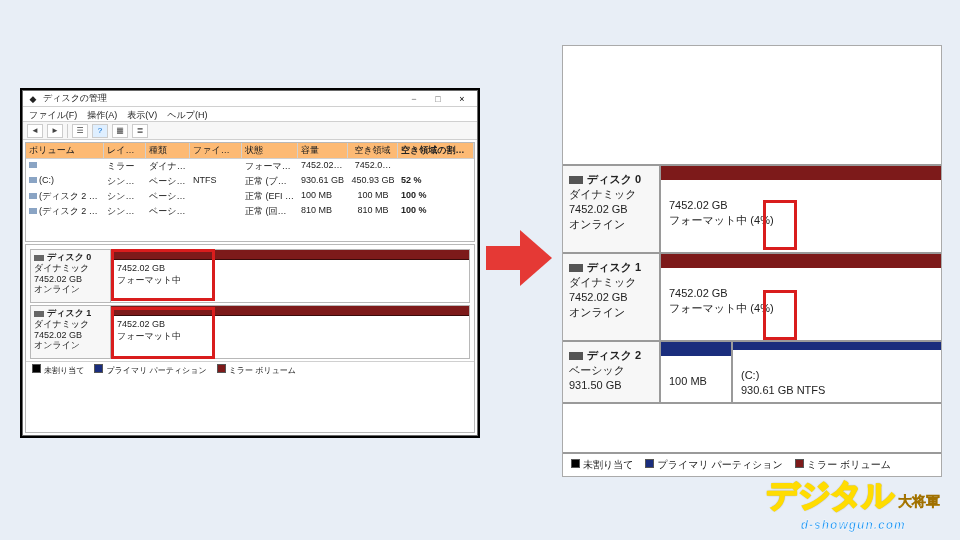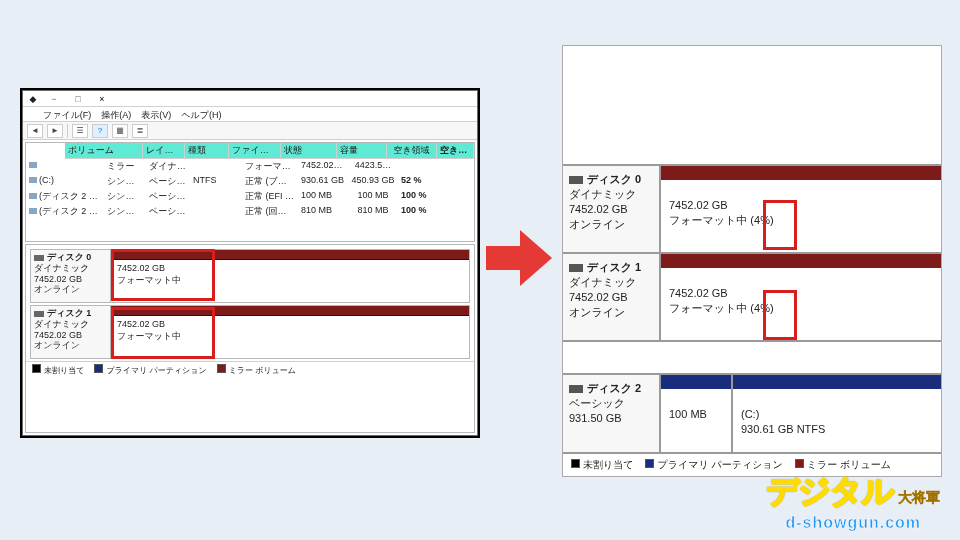--- a/index.html
+++ b/index.html
@@ -50,21 +50,21 @@
     border-bottom:1px solid var(--light-border);
     padding:2px 4px;height:16px;
   }
   .titlebar .icon-slot{width:12px;height:12px;margin-right:4px;display:flex;align-items:center;justify-content:center;}
   .titlebar .title{flex:1;}
   .winbtns{display:flex;gap:2px;}
   .winbtns span{width:22px;text-align:center;color:#666;}
   .winbtns span:last-child{color:#000;}
   .menubar{
     display:flex;gap:10px;
-    padding:2px 20px;height:15px;
+    padding:2px 6px;height:15px;
     border-bottom:1px solid var(--light-border);
     background:#fff;
   }
   .toolbar{
     display:flex;gap:4px;align-items:center;
     padding:2px 4px;height:18px;
     border-bottom:1px solid var(--light-border);
     background:#f7f7f7;
   }
   .tbtn{
@@ -78,21 +78,21 @@
   .tbtn.sep{width:1px;border:none;background:#ccc;}
   
   .vol-table{
     border:1px solid var(--panel-border);
     margin:2px;
     height:100px;
     background:#fff;
     overflow:hidden;
   }
   .vt-head,.vt-row{display:flex;}
-  .vt-head{background:#5eead4;border-bottom:1px solid var(--light-border);margin-left:39px;}
+  .vt-head{background:#fdba74;border-bottom:1px solid var(--light-border);}
   .vt-head>div,.vt-row>div{
     border-right:1px solid var(--light-border);
     padding:1px 3px;
     white-space:nowrap;overflow:hidden;text-overflow:ellipsis;
   }
   .vt-row>div{border-right:none;}
   .c-vol{width:78px;} .c-lay{width:42px;} .c-kind{width:44px;}
   .c-fs{width:52px;} .c-stat{width:56px;} .c-cap{width:50px;}
   .c-free{width:50px;text-align:center;} .c-ratio{flex:1;font-weight:bold;}
   .vt-row .c-vol::before{content:"";display:inline-block;width:8px;height:6px;background:#8aa4c4;margin-right:2px;}
@@ -164,21 +164,21 @@
     overflow:hidden;
   }
   .r-inner{position:absolute;top:118px;left:0;right:0;}
   .r-disk-row{
     display:flex;height:90px;
     border-top:2px solid #9a9a9a;
     border-bottom:2px solid #9a9a9a;
     margin-bottom:-2px;
     font-size:11px;
   }
-  .r-disk-row.short{height:84px;margin-top:33px;}
+  .r-disk-row.short{height:64px;}
   .r-label{
     width:98px;
     border-right:2px solid #9a9a9a;
     padding:6px 6px;line-height:1.35;
     background:#f7f7f7;
   }
   .r-label .hd-icon{display:inline-block;width:14px;height:8px;background:#555;margin-right:4px;vertical-align:middle;}
   .r-parts{flex:1;display:flex;}
   .r-part{flex:1;border-left:2px solid #9a9a9a;display:flex;flex-direction:column;}
   .r-part:first-child{border-left:none;}
@@ -202,33 +202,34 @@
   }
   .logo .main{
     font-size:32px;font-weight:900;letter-spacing:-1px;
     color:var(--logo-red);
     -webkit-text-stroke:2px var(--logo-yellow);
     text-shadow:0 0 2px #000;
     transform:skewX(-8deg);
   }
   .logo .kanji{font-size:14px;color:var(--logo-yellow);-webkit-text-stroke:1px #a07000;}
   .logo .url{
-    font-size:16px;letter-spacing:1px;
-    color:var(--logo-blue);font-weight:bold;
+    font-size:12px;letter-spacing:1px;
+    color:var(--logo-blue);font-style:italic;font-weight:bold;
     -webkit-text-stroke:0.5px #fff;
   }
 </style>
 </head>
 <body>
 
 <div class="shot-left">
   <div class="win">
 
     <div class="titlebar">
       <span class="icon-slot">◆</span>
+      <span class="title">ディスクの管理</span>
       <div class="winbtns">
         <span>−</span>
         <span>□</span>
         <span>×</span>
       </div>
     </div>
 
     <div class="menubar">
       <span>ファイル(F)</span>
       <span>操作(A)</span>
@@ -258,21 +259,21 @@
         <div class="c-ratio">空き領域の割…</div>
       </div>
       <div id="vt-rows">
           <div class="vt-row">
             <div class="c-vol"></div>
             <div class="c-lay">ミラー</div>
             <div class="c-kind">ダイナミック</div>
             <div class="c-fs"></div>
             <div class="c-stat">フォーマット中</div>
             <div class="c-cap">7452.02 GB</div>
-            <div class="c-free">4423.5…</div>
+            <div class="c-free">7452.0…</div>
             <div class="c-ratio"></div>
           </div>
           <div class="vt-row">
             <div class="c-vol">(C:)</div>
             <div class="c-lay">シンプル</div>
             <div class="c-kind">ベーシック</div>
             <div class="c-fs">NTFS</div>
             <div class="c-stat">正常 (ブート…</div>
             <div class="c-cap">930.61 GB</div>
             <div class="c-free">450.93 GB</div>

